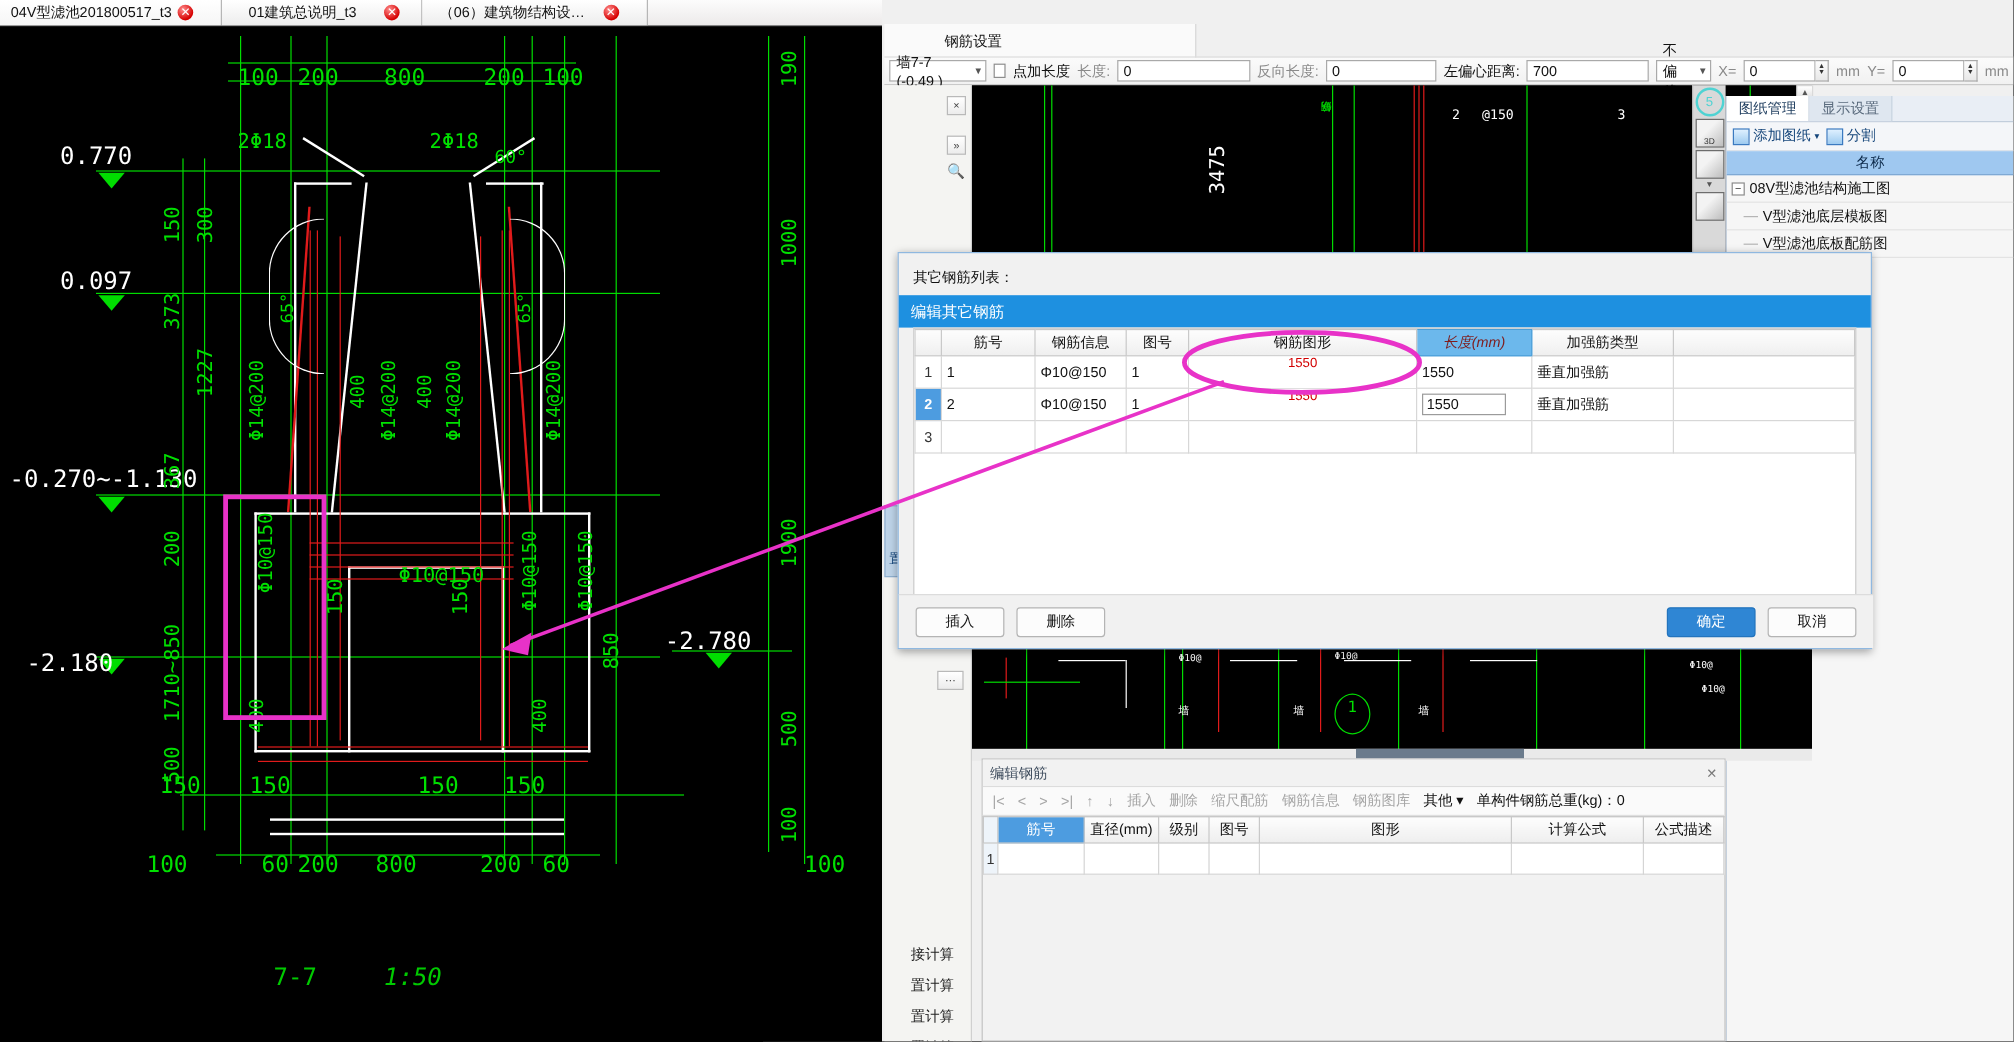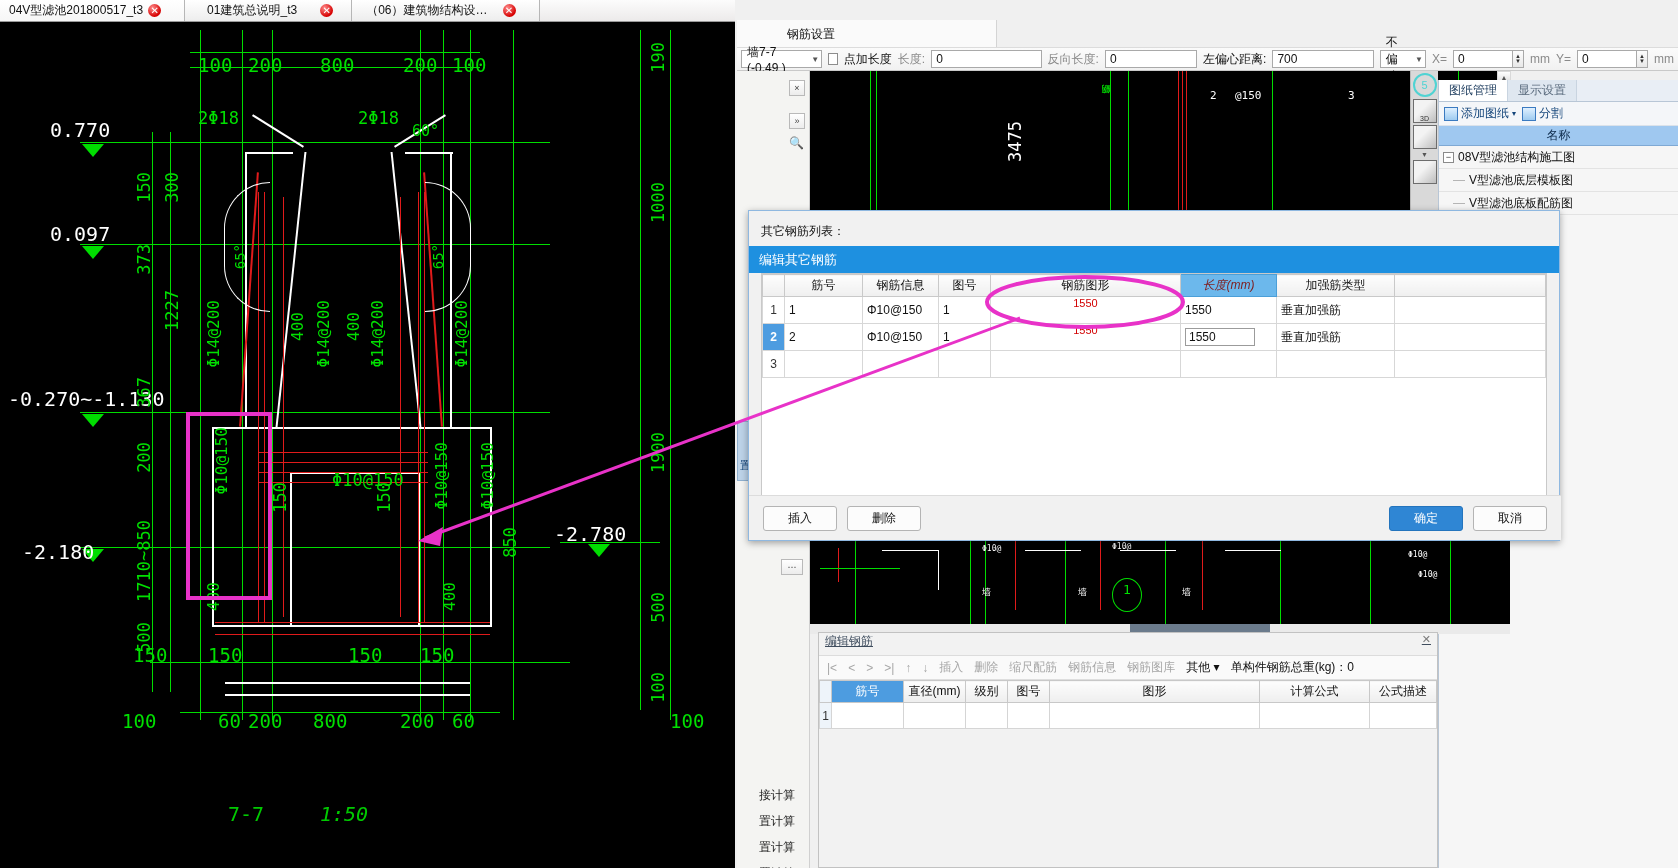--- a/index.html
+++ b/index.html
@@ -173,24 +173,23 @@
     background: #eaeaea;
   }
   #bc-thumb { position: absolute; left: 320px; top: 0; width: 140px; height: 10px; background: #6b7b8c; }
 
   
   #rebar-panel {
     position: absolute; left: 818px; top: 632px; width: 620px; height: 236px;
     background: #f2f2f2; border: 1px solid #c2c2c2;
   }
   #rebar-title {
-    height: 23px; display: flex; justify-content: space-between;
+    height: 23px; display: flex; align-items: center; justify-content: space-between;
     padding: 0 6px; font-size: 12px; color: #3f4d5e; background: #f2f2f2;
     border-bottom: 1px solid #dcdcdc;
-    text-decoration: underline;
   }
   #rebar-toolbar {
     height: 24px; display: flex; align-items: center; gap: 11px;
     padding: 0 8px; font-size: 12px; color: #a6a6a6; background: #fafafa;
     border-bottom: 1px solid #dedede; white-space: nowrap;
   }
   .rbtb-dark { color: #111; }
   #rebar-table { width: 100%; border-collapse: collapse; }
   #rebar-table th {
     height: 22px; background: linear-gradient(#fdfdfd,#eeeeee);

